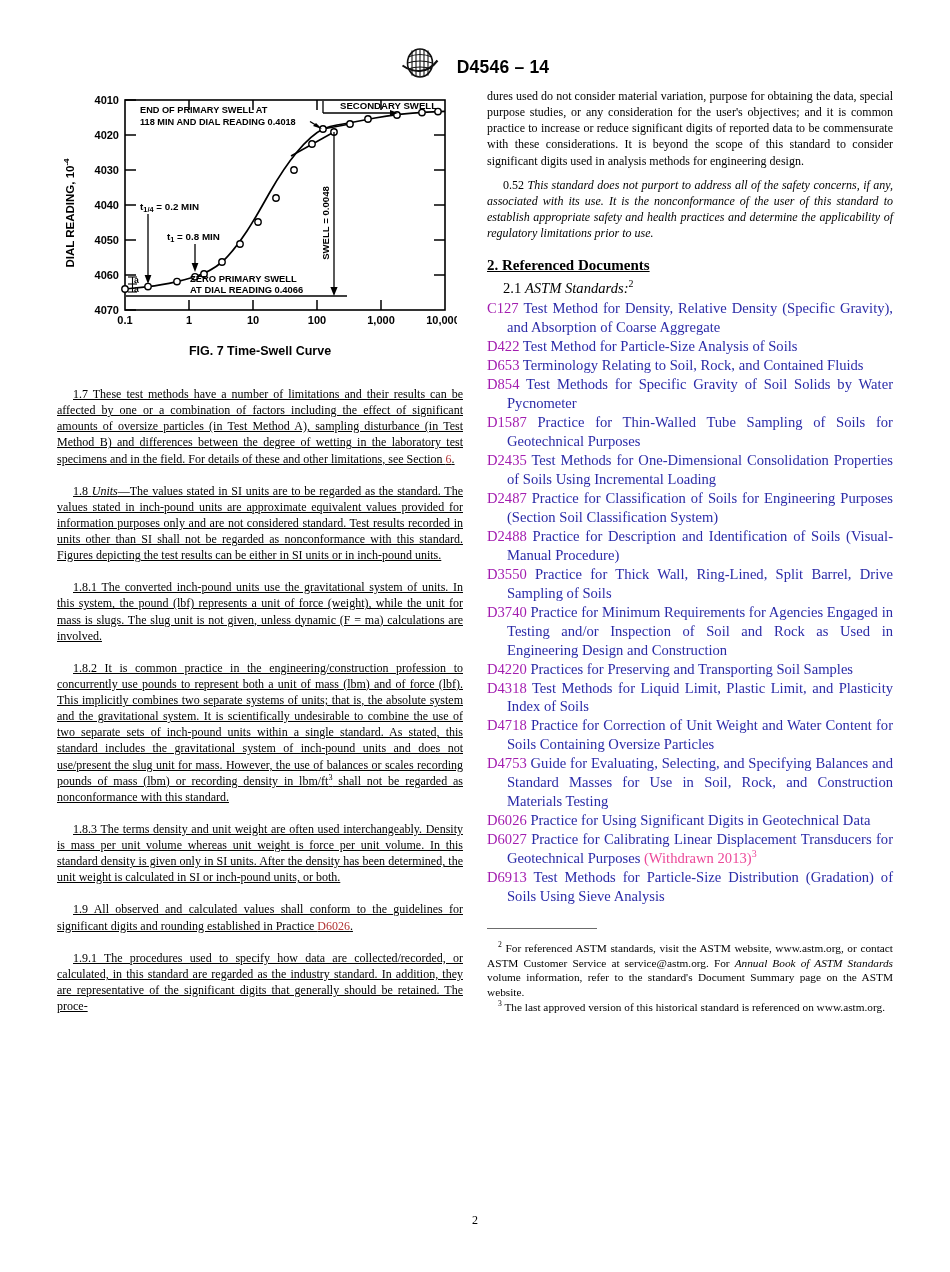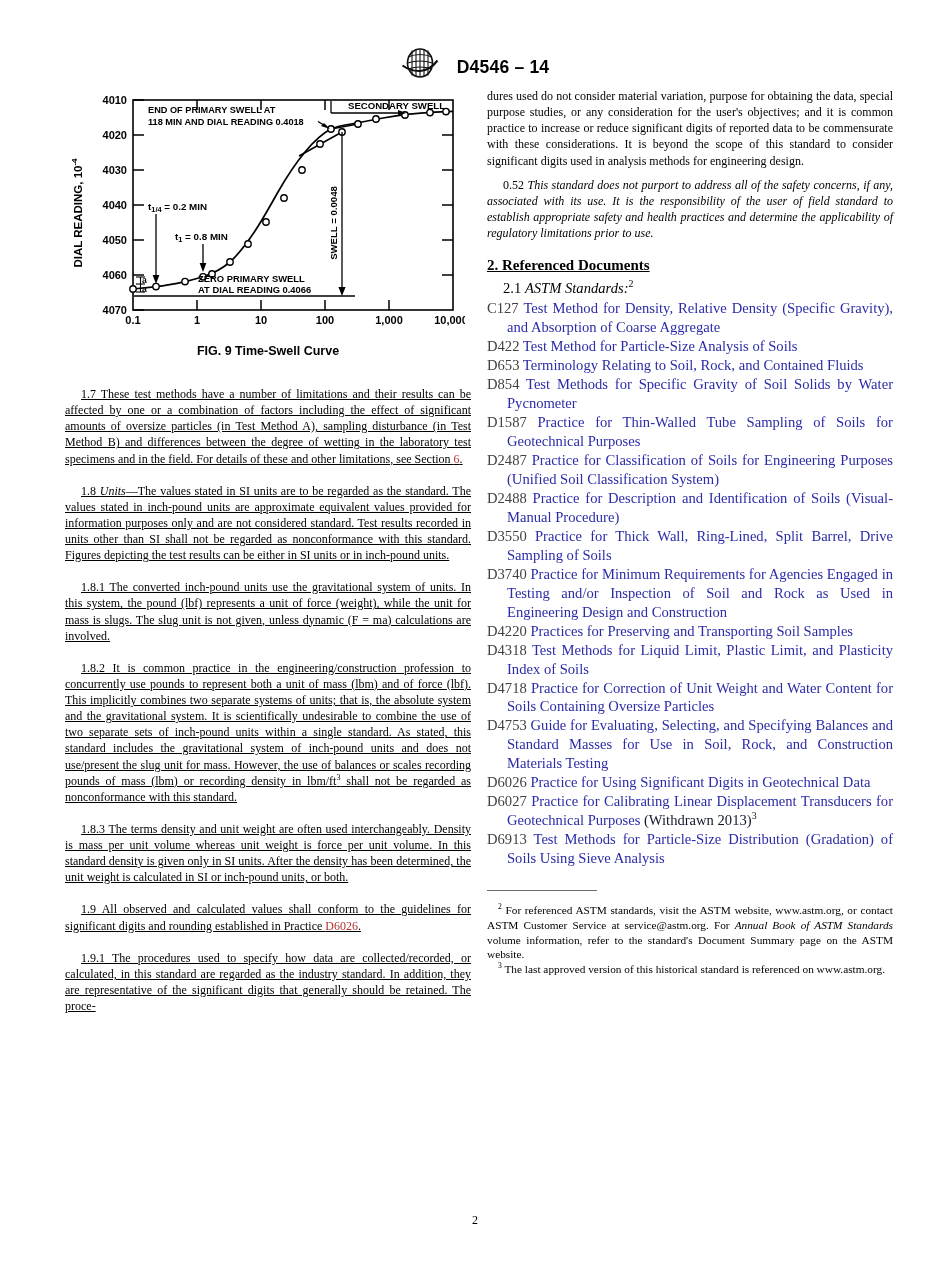--- a/index.html
+++ b/index.html
@@ -40,21 +40,21 @@
   .header-title {
     font-family: "Liberation Sans", sans-serif;
     font-weight: bold;
     font-size: 17.5px;
     letter-spacing: 0.2px;
   }
 
   
   .col-left {
     position: absolute;
-    left: 65px;
+    left: 57px;
     top: 88px;
     width: 406px;
   }
   .col-right {
     position: absolute;
     left: 487px;
     top: 88px;
     width: 406px;
   }
 
@@ -115,23 +115,23 @@
   .ref {
     font-size: 14.6px;
     line-height: 1.30;
     text-align: justify;
     padding-left: 20px;
     text-indent: -20px;
     margin: 0;
     color: #2b2ba8;
   }
   .ref .desig {
-    color: #404040;
-  }
-  .ref .plain { color: #0f172a; font-family: Liberation Serif, serif; }
+    color: #a21caf;
+  }
+  .ref .plain { color: #ec4899; font-family: Liberation Serif, serif; }
 
   
   .footnote-rule {
     margin-top: 22px;
     width: 110px;
     height: 1px;
     background: #6c6c6c;
   }
   .footnotes {
     margin-top: 12px;
@@ -322,21 +322,21 @@
           </g>
 
           <g font-family="Liberation Sans, sans-serif" font-size="9.4" font-weight="bold" fill="#000000">
             <text x="133" y="194">ZERO PRIMARY SWELL</text>
             <text x="133" y="205">AT DIAL READING 0.4066</text>
           </g>
 
           <text x="228" y="249" font-family="Liberation Sans, sans-serif" font-size="11.5" font-weight="bold" fill="#000000" text-anchor="middle">TIME, MIN</text>
         </svg>
       </div>
-      <div class="fig-caption">FIG. 9 Time-Swell Curve</div>
+      <div class="fig-caption">FIG. 7 Time-Swell Curve</div>
     </div>
 
     <div style="margin-top:28px;text-decoration:underline;">
 
       <p class="body indent"><span>1.7 These test methods have a number of limitations and their results can be affected by one or a combination of factors including the effect of significant amounts of oversize particles (in Test Method A), sampling disturbance (in Test Method B) and differences between the degree of wetting in the laboratory test specimens and in the field. For details of these and other limitations, see Section </span><span class="redlink">6</span><span>.</span></p>
 
       <p class="body indent"><span>1.8 </span><span class="ital">Units</span><span>—The values stated in SI units are to be regarded as the standard. The values stated in inch-pound units are approximate equivalent values provided for information purposes only and are not considered standard. Test results recorded in units other than SI shall not be regarded as nonconformance with this standard. Figures depicting the test results can be either in SI units or in inch-pound units.</span></p>
 
       <p class="body indent">1.8.1 The converted inch-pound units use the gravitational system of units. In this system, the pound (lbf) represents a unit of force (weight), while the unit for mass is slugs. The slug unit is not given, unless dynamic (F = ma) calculations are involved.</p>
 
@@ -348,33 +348,34 @@
 
       <p class="body indent">1.9.1 The procedures used to specify how data are collected/recorded, or calculated, in this standard are regarded as the industry standard. In addition, they are representative of the significant digits that generally should be retained. The proce-</p>
 
     </div>
   </div>
 
   <div class="col-right">
 
     <p class="body">dures used do not consider material variation, purpose for obtaining the data, special purpose studies, or any consideration for the user's objectives; and it is common practice to increase or reduce significant digits of reported data to be commensurate with these considerations. It is beyond the scope of this standard to consider significant digits used in analysis methods for engineering design.</p>
 
-    <p class="body indent gap-before"><span>0.52 </span><span class="ital">This standard does not purport to address all of the safety concerns, if any, associated with its use. It is the responsibility of the user of field standard to establish appropriate safety and health practices and determine the applicability of regulatory limitations prior to use.</span></p>
+    <p class="body indent gap-before"><span>0.52 </span><span class="ital">This standard does not purport to address all of the safety concerns, if any, associated with its use. It is the nonconformance of the user of this standard to establish appropriate safety and health practices and determine the applicability of regulatory limitations prior to use.</span></p>
 
     <div class="sec-head">2.  Referenced Documents</div>
 
     <div class="sec-sub"><span>2.1 </span><span class="ital">ASTM Standards:</span><sup>2</sup></div>
 
     <div class="ref-list">
       <p class="ref"><span class="desig">C127</span> <span>Test Method for Density, Relative Density (Specific Gravity), and Absorption of Coarse Aggregate</span></p>
       <p class="ref"><span class="desig">D422</span> <span>Test Method for Particle-Size Analysis of Soils</span></p>
       <p class="ref"><span class="desig">D653</span> <span>Terminology Relating to Soil, Rock, and Contained Fluids</span></p>
       <p class="ref"><span class="desig">D854</span> <span>Test Methods for Specific Gravity of Soil Solids by Water Pycnometer</span></p>
       <p class="ref"><span class="desig">D1587</span> <span>Practice for Thin-Walled Tube Sampling of Soils for Geotechnical Purposes</span></p>
-      <p class="ref"><span class="desig">D2487</span> <span>Practice for Classification of Soils for Engineering Purposes (Unified Soil Classification System)</span></p>
+      <p class="ref"><span class="desig">D2435</span> <span>Test Methods for One-Dimensional Consolidation Properties of Soils Using Incremental Loading</span></p>
+      <p class="ref"><span class="desig">D2487</span> <span>Practice for Classification of Soils for Engineering Purposes (Section Soil Classification System)</span></p>
       <p class="ref"><span class="desig">D2488</span> <span>Practice for Description and Identification of Soils (Visual-Manual Procedure)</span></p>
       <p class="ref"><span class="desig">D3550</span> <span>Practice for Thick Wall, Ring-Lined, Split Barrel, Drive Sampling of Soils</span></p>
       <p class="ref"><span class="desig">D3740</span> <span>Practice for Minimum Requirements for Agencies Engaged in Testing and/or Inspection of Soil and Rock as Used in Engineering Design and Construction</span></p>
       <p class="ref"><span class="desig">D4220</span> <span>Practices for Preserving and Transporting Soil Samples</span></p>
       <p class="ref"><span class="desig">D4318</span> <span>Test Methods for Liquid Limit, Plastic Limit, and Plasticity Index of Soils</span></p>
       <p class="ref"><span class="desig">D4718</span> <span>Practice for Correction of Unit Weight and Water Content for Soils Containing Oversize Particles</span></p>
       <p class="ref"><span class="desig">D4753</span> <span>Guide for Evaluating, Selecting, and Specifying Balances and Standard Masses for Use in Soil, Rock, and Construction Materials Testing</span></p>
       <p class="ref"><span class="desig">D6026</span> <span>Practice for Using Significant Digits in Geotechnical Data</span></p>
       <p class="ref"><span class="desig">D6027</span> <span>Practice for Calibrating Linear Displacement Transducers for Geotechnical Purposes</span><span class="plain"> (Withdrawn 2013)</span><sup class="plain">3</sup></p>
       <p class="ref"><span class="desig">D6913</span> <span>Test Methods for Particle-Size Distribution (Gradation) of Soils Using Sieve Analysis</span></p>

